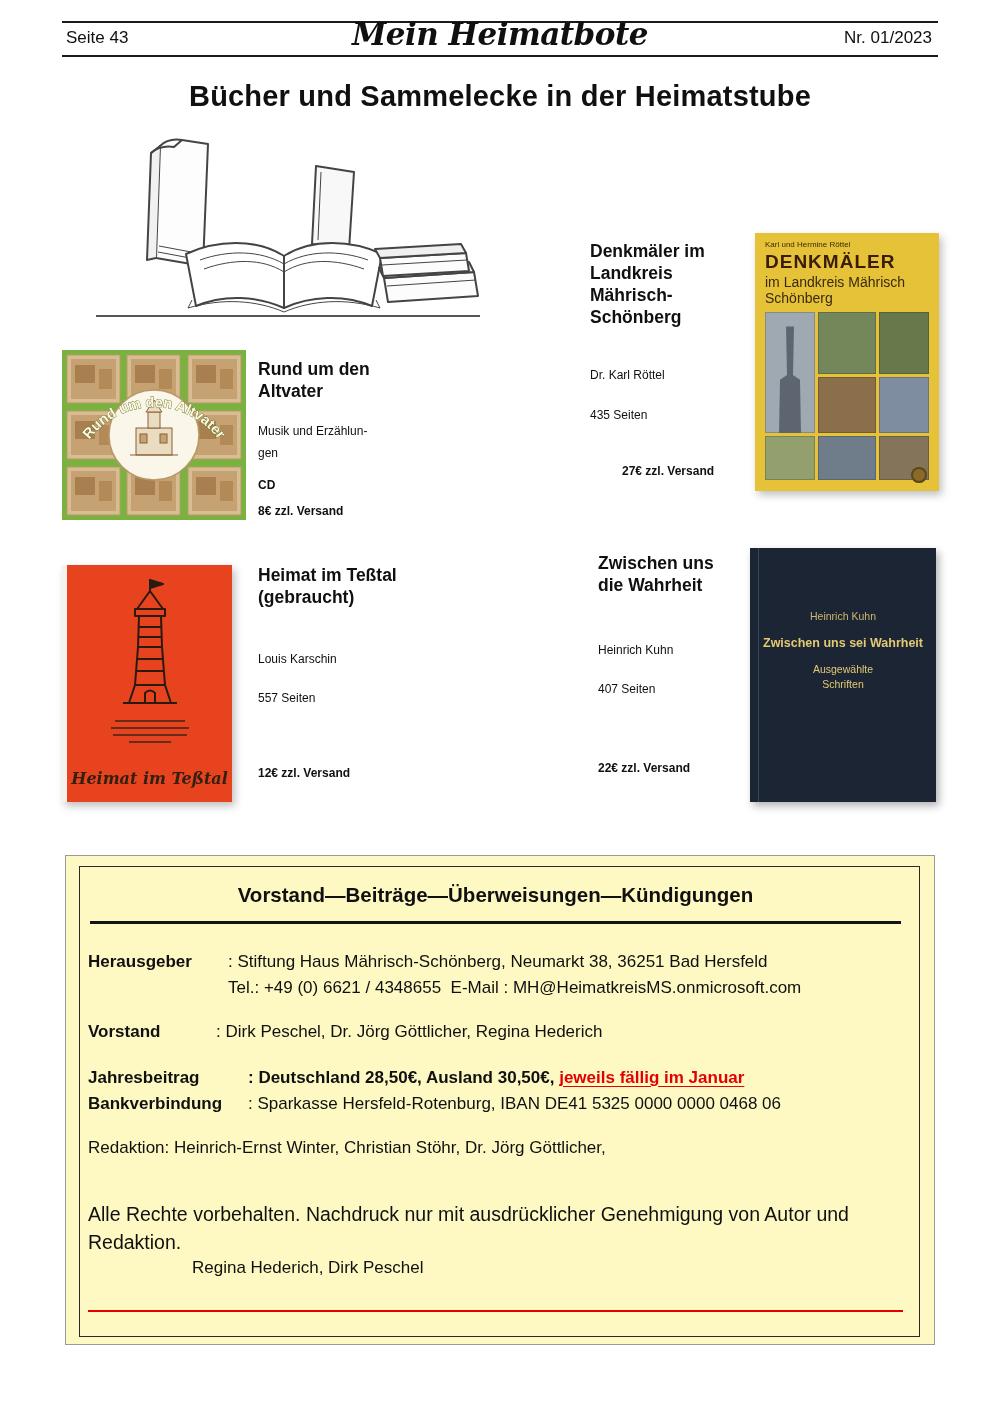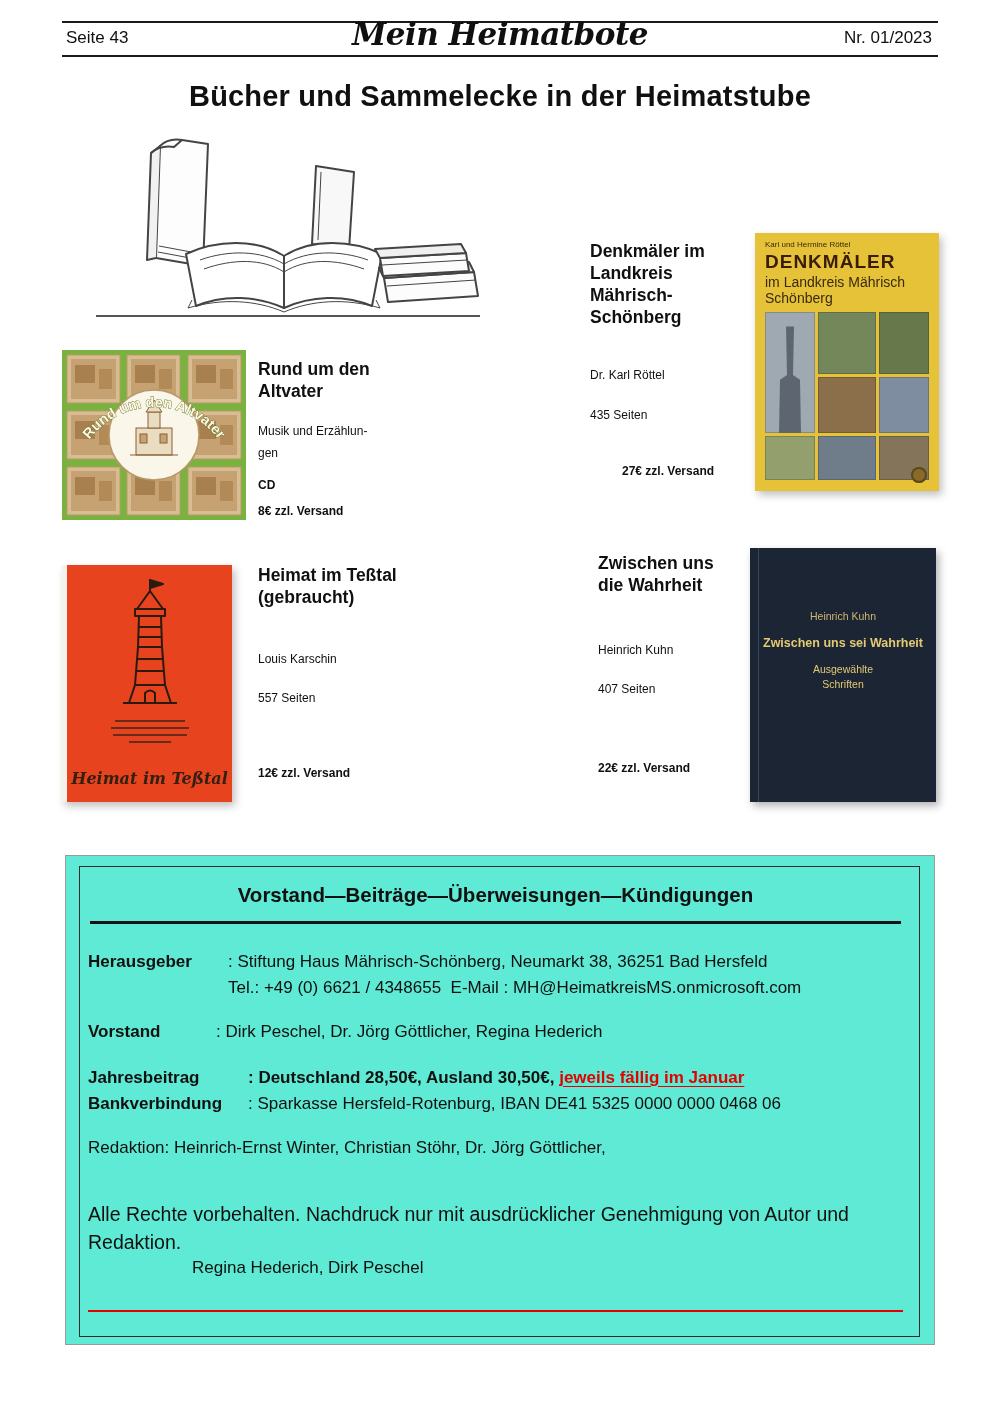--- a/index.html
+++ b/index.html
@@ -100,21 +100,21 @@
     text-align:center; color:#e3c973;
   }
   .wh-spine { position:absolute; left:8px; top:0; bottom:0; width:1px; background:#35465e; }
   .wh-author   { margin-top:62px; font-size:10.5px; color:#cdb670; }
   .wh-title    { margin-top:14px; font-size:12.5px; font-weight:bold; }
   .wh-subtitle { margin-top:12px; font-size:10.5px; white-space:pre-line; line-height:15px; }
 
   
   .info-box-outer {
     position:absolute; left:65px; top:855px; width:870px; height:490px;
-    border:1px solid #9a9a9a; background:#5eead4;
+    border:1px solid #9a9a9a; background:#fef9c3;
   }
   .info-box-inner {
     margin:10px 14px 7px 13px; height:calc(100% - 17px);
     border:1.5px solid #2a2a2a; padding:12px 16px 0 8px; overflow:hidden;
   }
   .ib-title { text-align:center; font-size:20.5px; font-weight:bold; margin-top:4px; }
   .ib-rule  { height:3px; background:#141414; margin:14px 2px 0 2px; }
   .ib-p { font-size:17px; line-height:24px; }
   .lbl   { display:inline-block; font-weight:bold; }
   .lbl-w140 { width:140px; }

